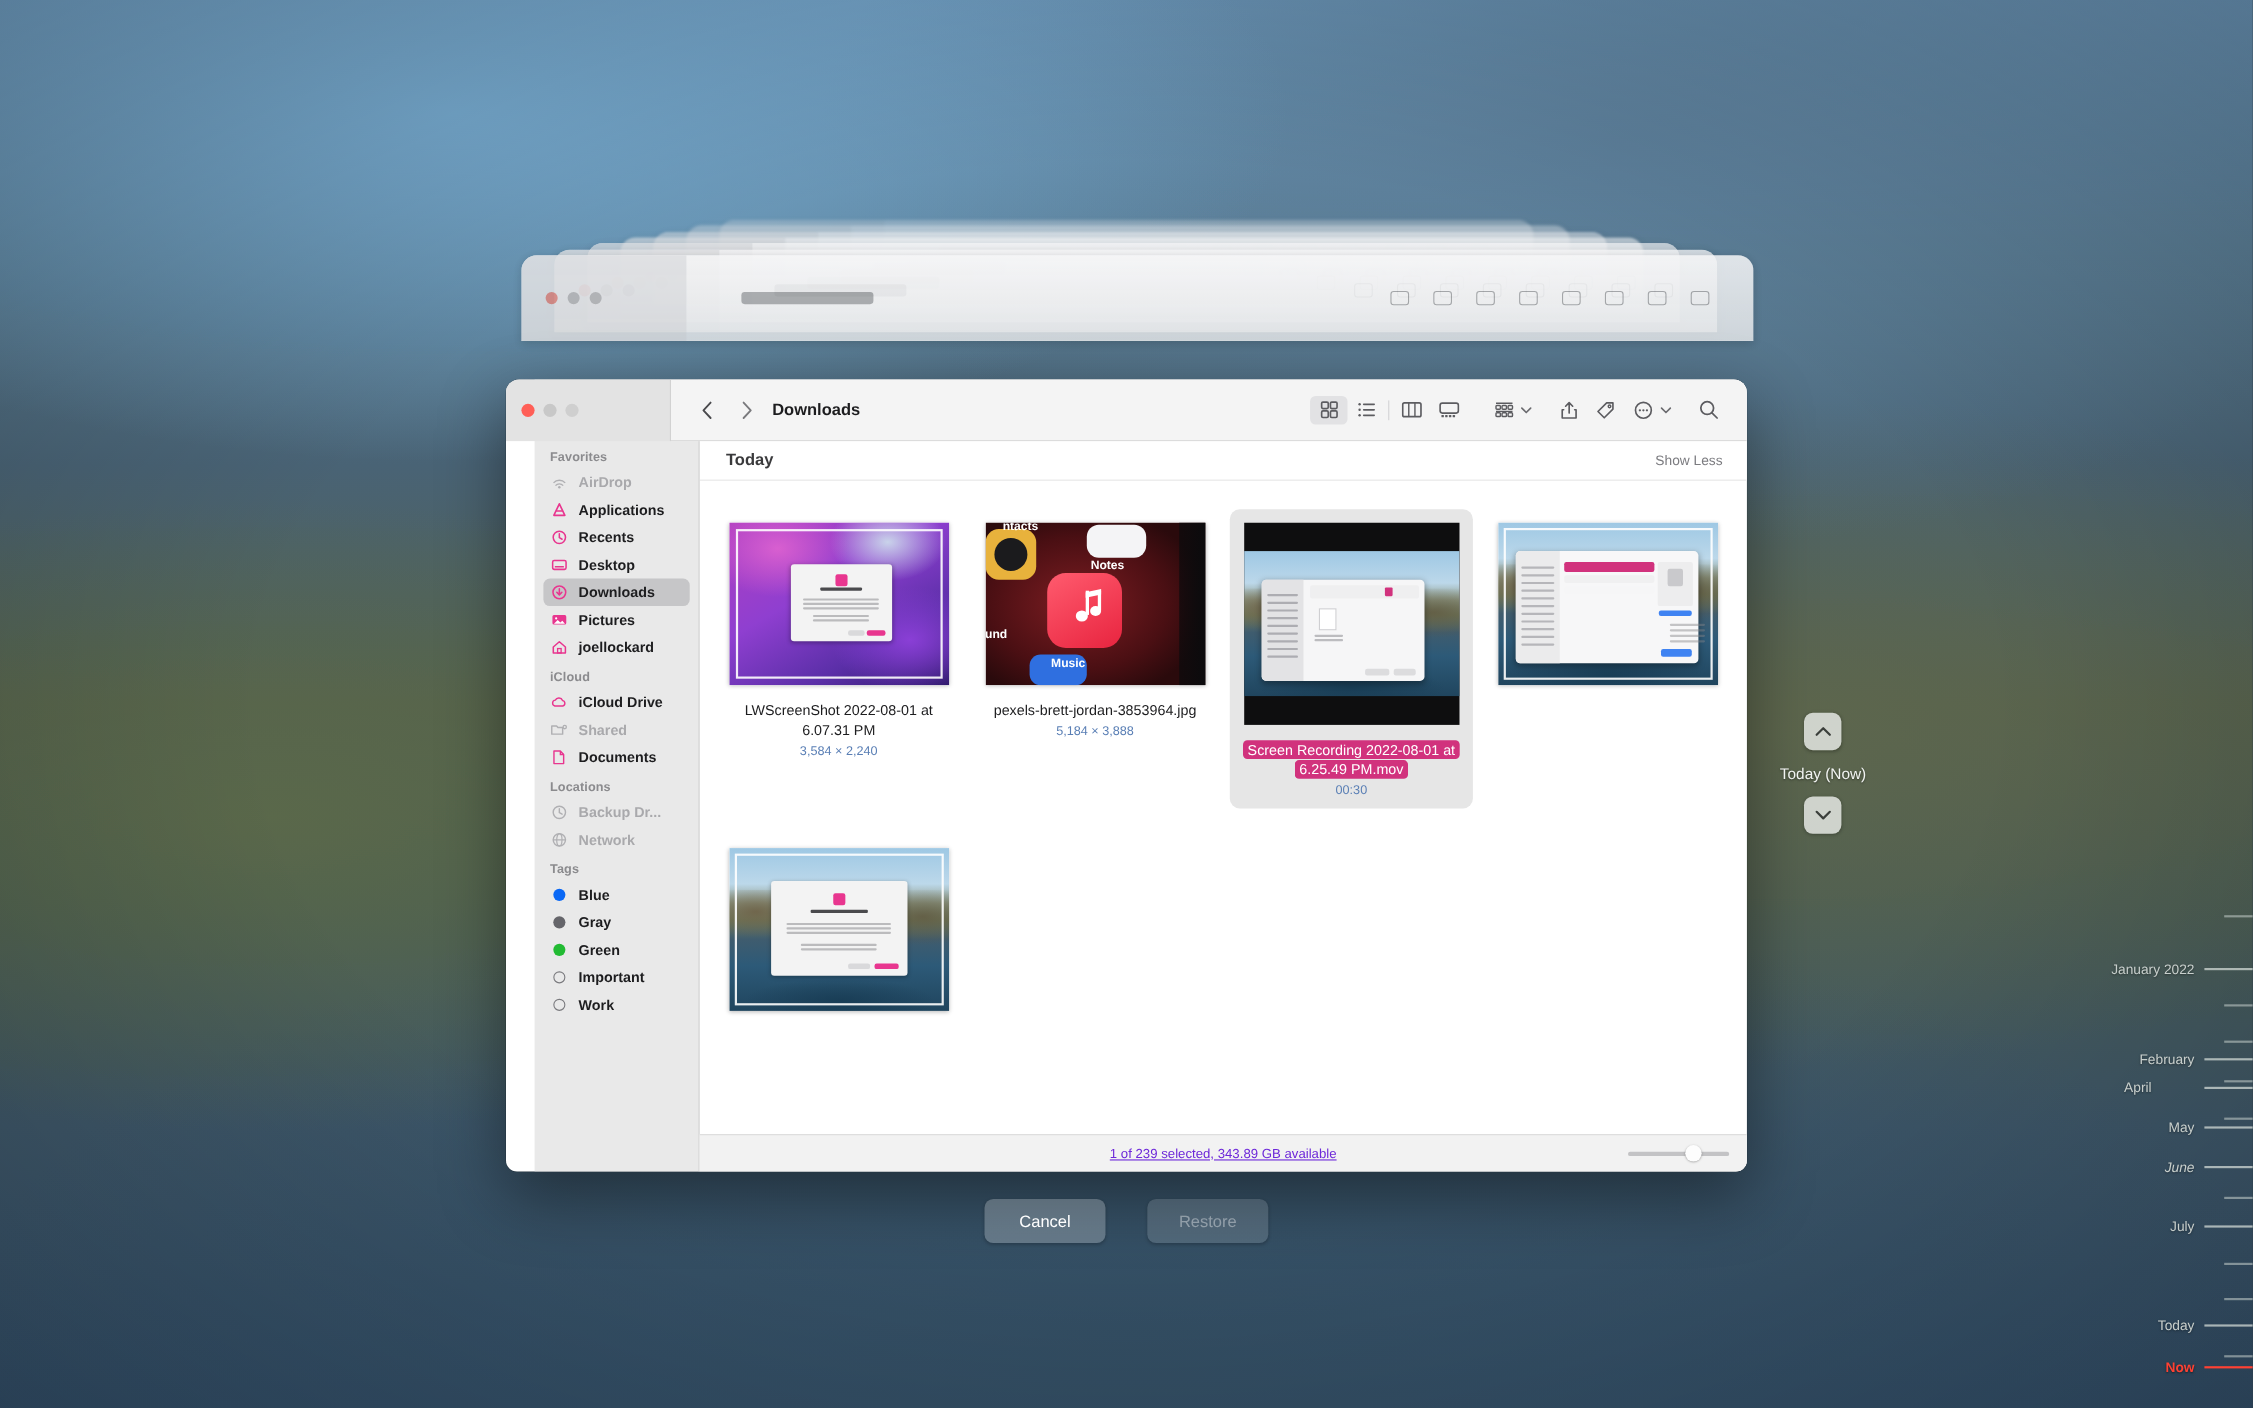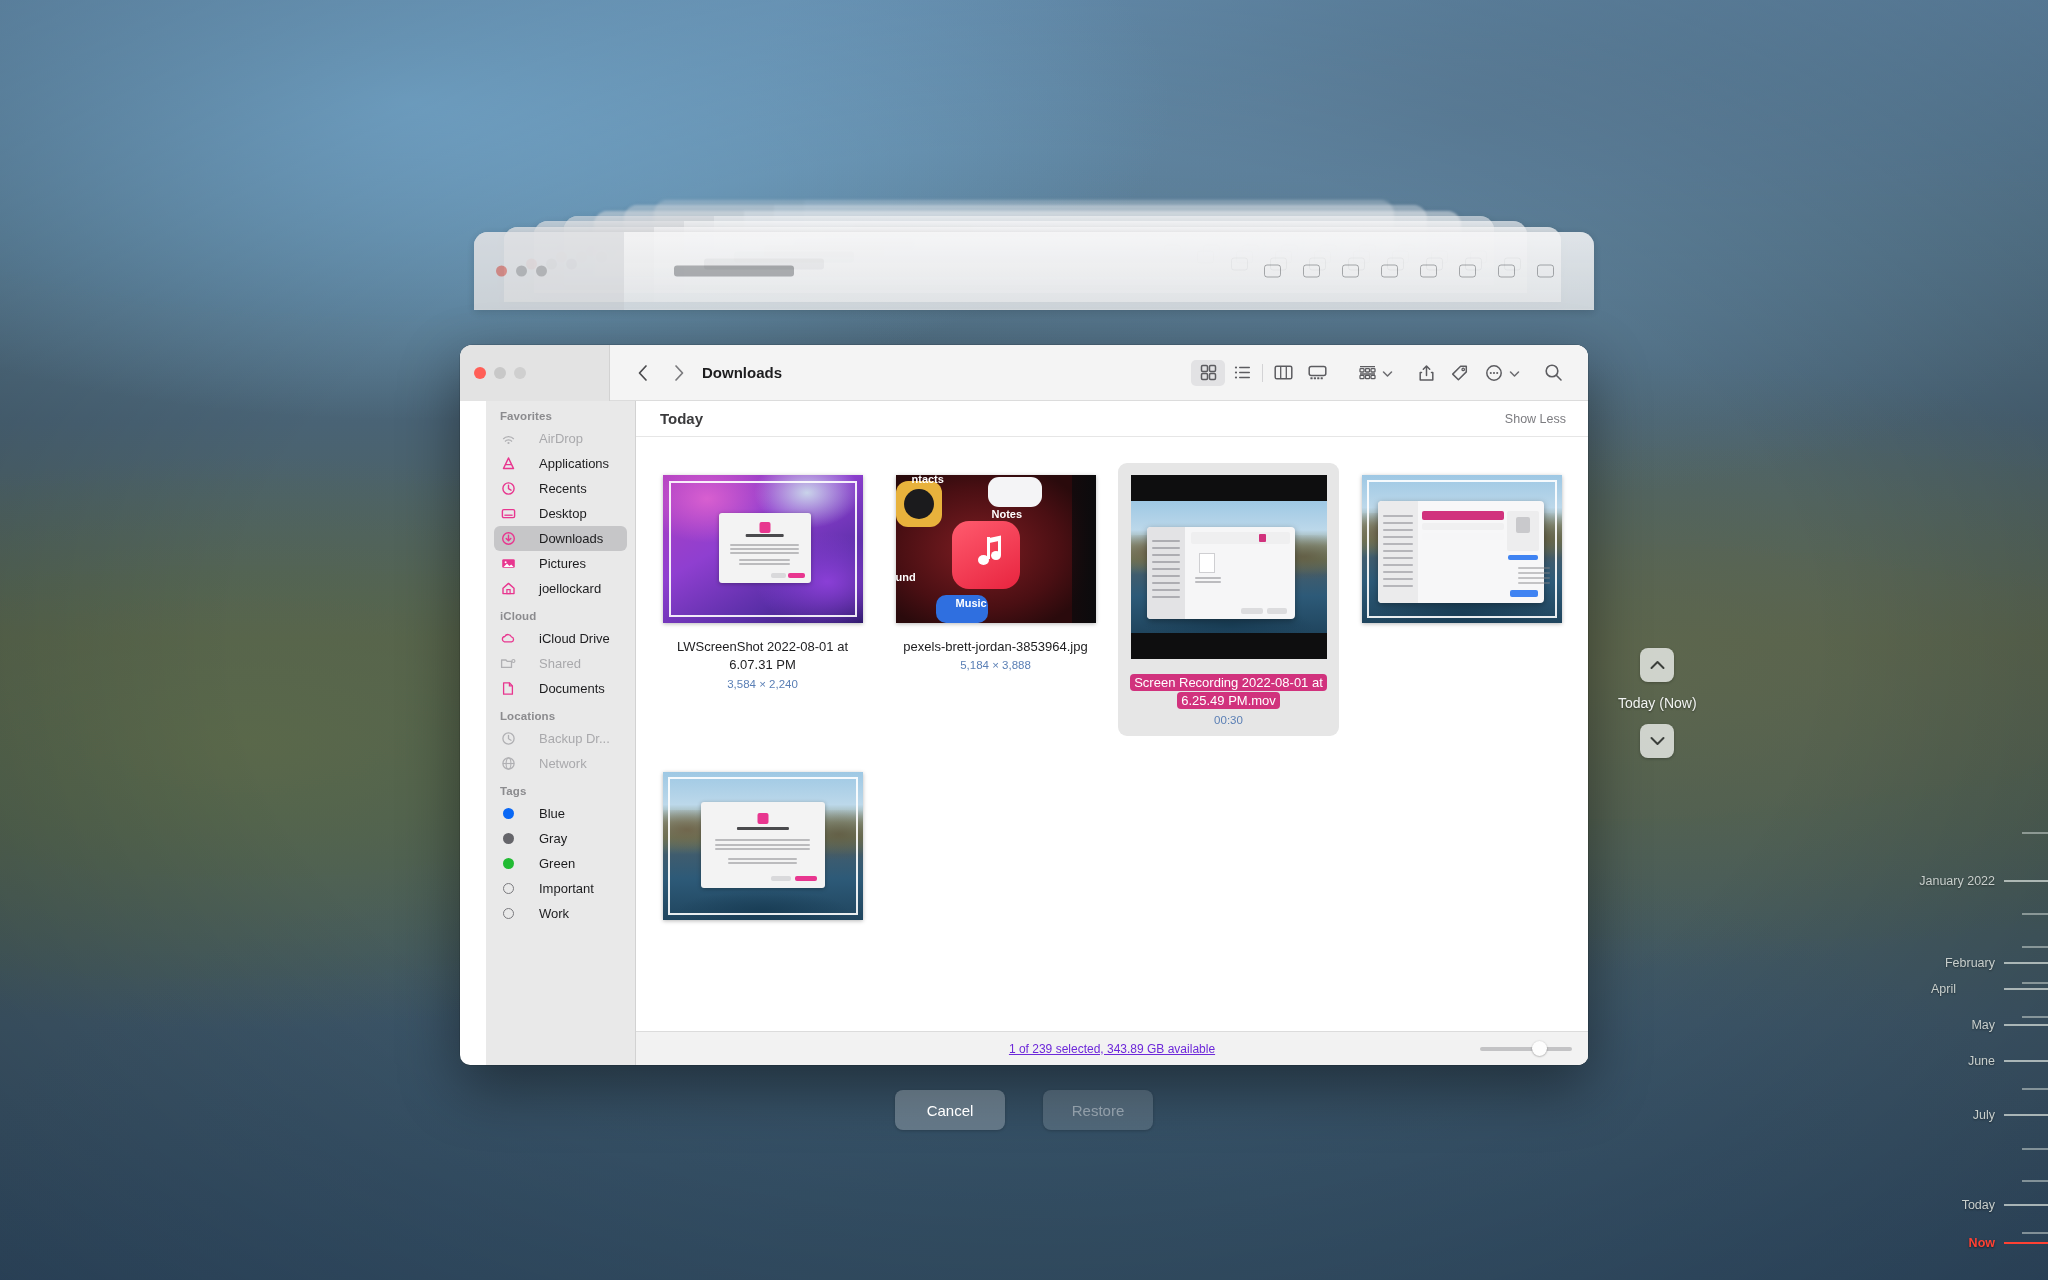--- a/index.html
+++ b/index.html
@@ -68,24 +68,25 @@
   #sidebar {
     width:150px; flex:0 0 150px;
     background:#e9e9e9;
     border-right:.5px solid #d2d2d2;
     padding-top:56px;
     overflow:hidden;
     position:relative;
   }
   .side-group { font-size:11.5px; font-weight:700; color:#8b8b8e; padding:9px 0 4px 14px; letter-spacing:.1px; }
   .side-item {
-    display:flex; align-items:center; gap:23px;
+    display:flex; align-items:center; gap:10px;
     height:25px; margin:0 8px; padding:0 6px;
     border-radius:6px; font-size:13px; color:#1d1d1f;
     white-space:nowrap;
+    font-weight:bold;
   }
   .side-item.sel { background:#c6c6c8; }
   .side-item.dim { color:#a9a9ac; }
   .side-item .ico { width:16px;height:16px; flex:0 0 16px; display:flex; align-items:center; justify-content:center; }
   .side-item .ico svg { display:block; }
   .dot { width:11px;height:11px;border-radius:50%; display:block; }
 
   
   #titlebar {
     position:absolute; left:0; top:0; right:0; height:56px;
@@ -868,21 +869,21 @@
       <span class="tl-line" style="width: 44px;"></span>
     </div>
     <div class="tl-tick minor" style="top: 1016px;">
       <span class="tl-label"></span>
       <span class="tl-line" style="width: 26px;"></span>
     </div>
     <div class="tl-tick" style="top: 1018px;">
       <span class="tl-label">May</span>
       <span class="tl-line" style="width: 44px;"></span>
     </div>
-    <div class="tl-tick" style="top: 1054px;">
+    <div class="tl-tick" style="top: 1054px; font-style: italic;">
       <span class="tl-label">June</span>
       <span class="tl-line" style="width: 44px;"></span>
     </div>
     <div class="tl-tick minor" style="top: 1088px;">
       <span class="tl-label"></span>
       <span class="tl-line" style="width: 26px;"></span>
     </div>
     <div class="tl-tick" style="top: 1108px;">
       <span class="tl-label">July</span>
       <span class="tl-line" style="width: 44px;"></span>

